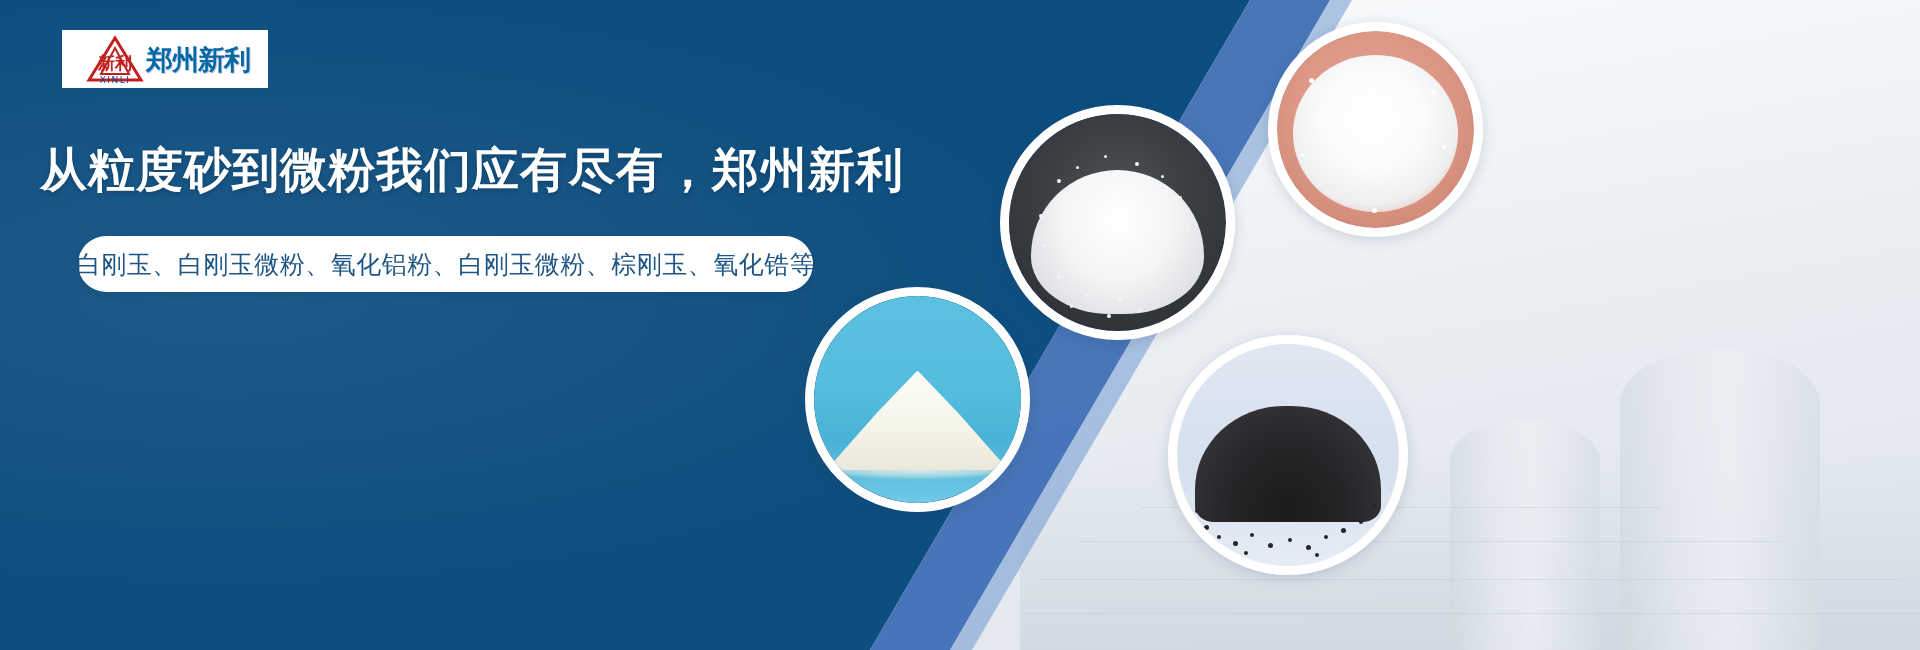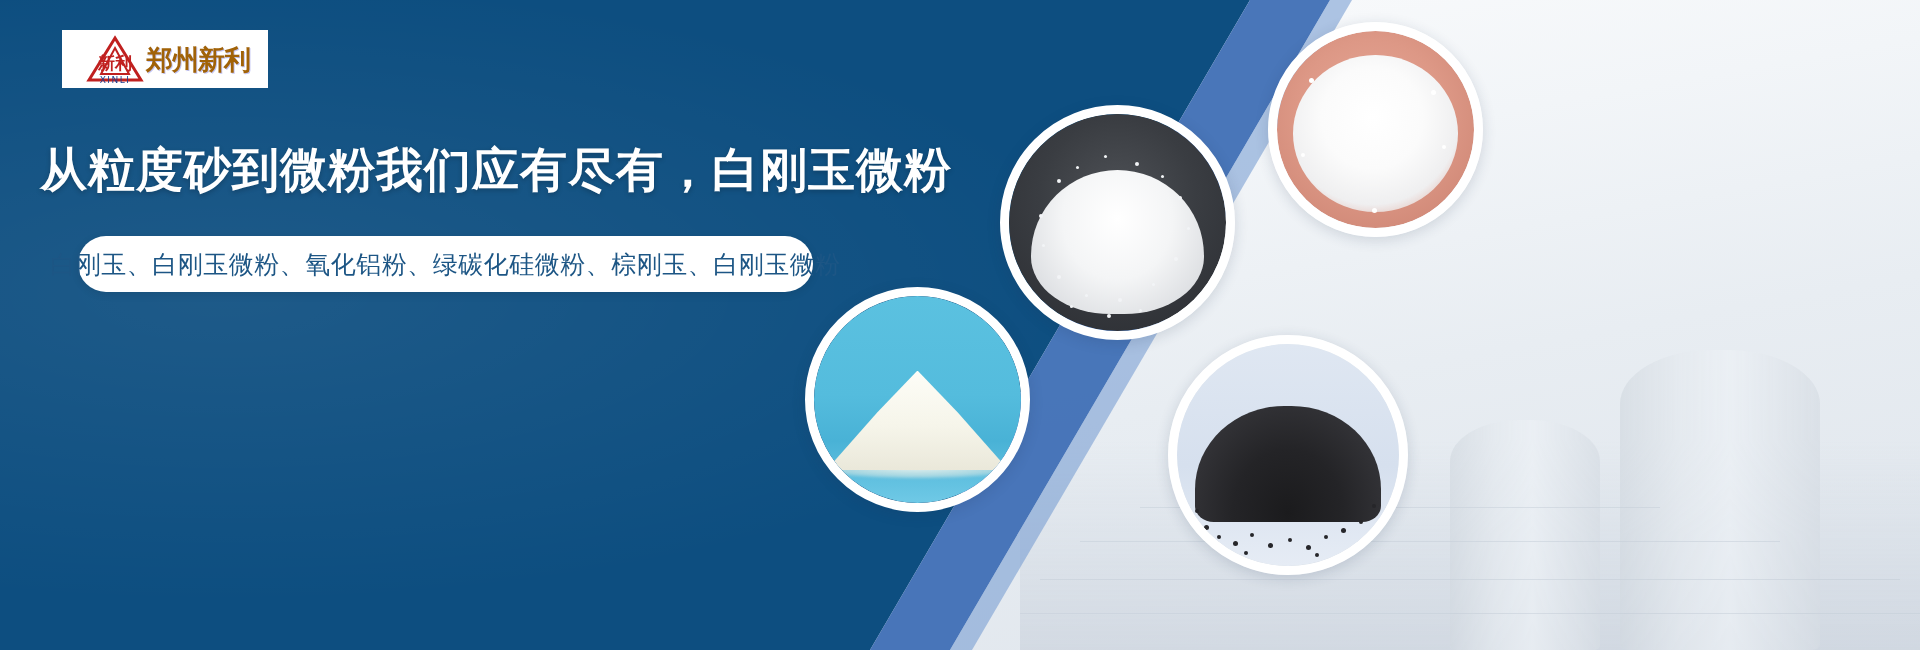--- a/index.html
+++ b/index.html
@@ -108,21 +108,21 @@
     position: relative;
     width: 58px; height: 50px;
     flex: 0 0 58px;
   }
   .logo-mark svg { display: block; }
   .logo-word {
     font-family: "DejaVu Sans", "Liberation Sans", sans-serif;
     font-weight: bold;
     font-size: 27px;
     letter-spacing: -1px;
-    color: #a16207;
+    color: #0369a1;
     line-height: 1;
     margin-left: 2px;
     white-space: nowrap;
     text-shadow: 1px 1px 0 rgba(80,86,220,.35);
   }
 
   
   .headline {
     position: absolute;
     left: 40px; top: 142px;
@@ -278,24 +278,24 @@
       <svg width="58" height="50" viewBox="0 0 58 50" aria-hidden="true">
         <polygon points="29,4 55,46 3,46" fill="none" stroke="#c0201f" stroke-width="3"></polygon>
         <polygon points="29,14 43,40 15,40" fill="none" stroke="#c0201f" stroke-width="2"></polygon>
         <text x="29" y="35" font-family="DejaVu Sans, sans-serif" font-size="17" font-weight="bold" fill="#c0201f" text-anchor="middle">新利</text>
         <text x="29" y="49" font-family="DejaVu Sans, sans-serif" font-size="9" letter-spacing="1.5" fill="#1d3f8f" text-anchor="middle">XINLI</text>
       </svg>
     </div>
     <div class="logo-word">郑州新利</div>
   </div>
 
-  <div class="headline">从粒度砂到微粉我们应有尽有，白刚玉微粉</div>
+  <div class="headline">从粒度砂到微粉我们应有尽有，郑州新利</div>
 
   <div class="pill">
-    <span class="pill-text">白刚玉、白刚玉微粉、氧化铝粉、绿碳化硅微粉、棕刚玉、白刚玉微粉</span>
+    <span class="pill-text">白刚玉、白刚玉微粉、氧化铝粉、白刚玉微粉、棕刚玉、氧化锆等</span>
   </div>
 
 
   <div class="circ" id="circle-white-sand">
     <div class="inner">
       <div class="sand-pile-white"></div>
       <div class="speck" style="left:22%;top:30%;width:4px;height:4px;"></div>
       <div class="speck" style="left:31%;top:24%;width:3px;height:3px;"></div>
       <div class="speck" style="left:44%;top:19%;width:3px;height:3px;"></div>
       <div class="speck" style="left:58%;top:22%;width:4px;height:4px;"></div>

